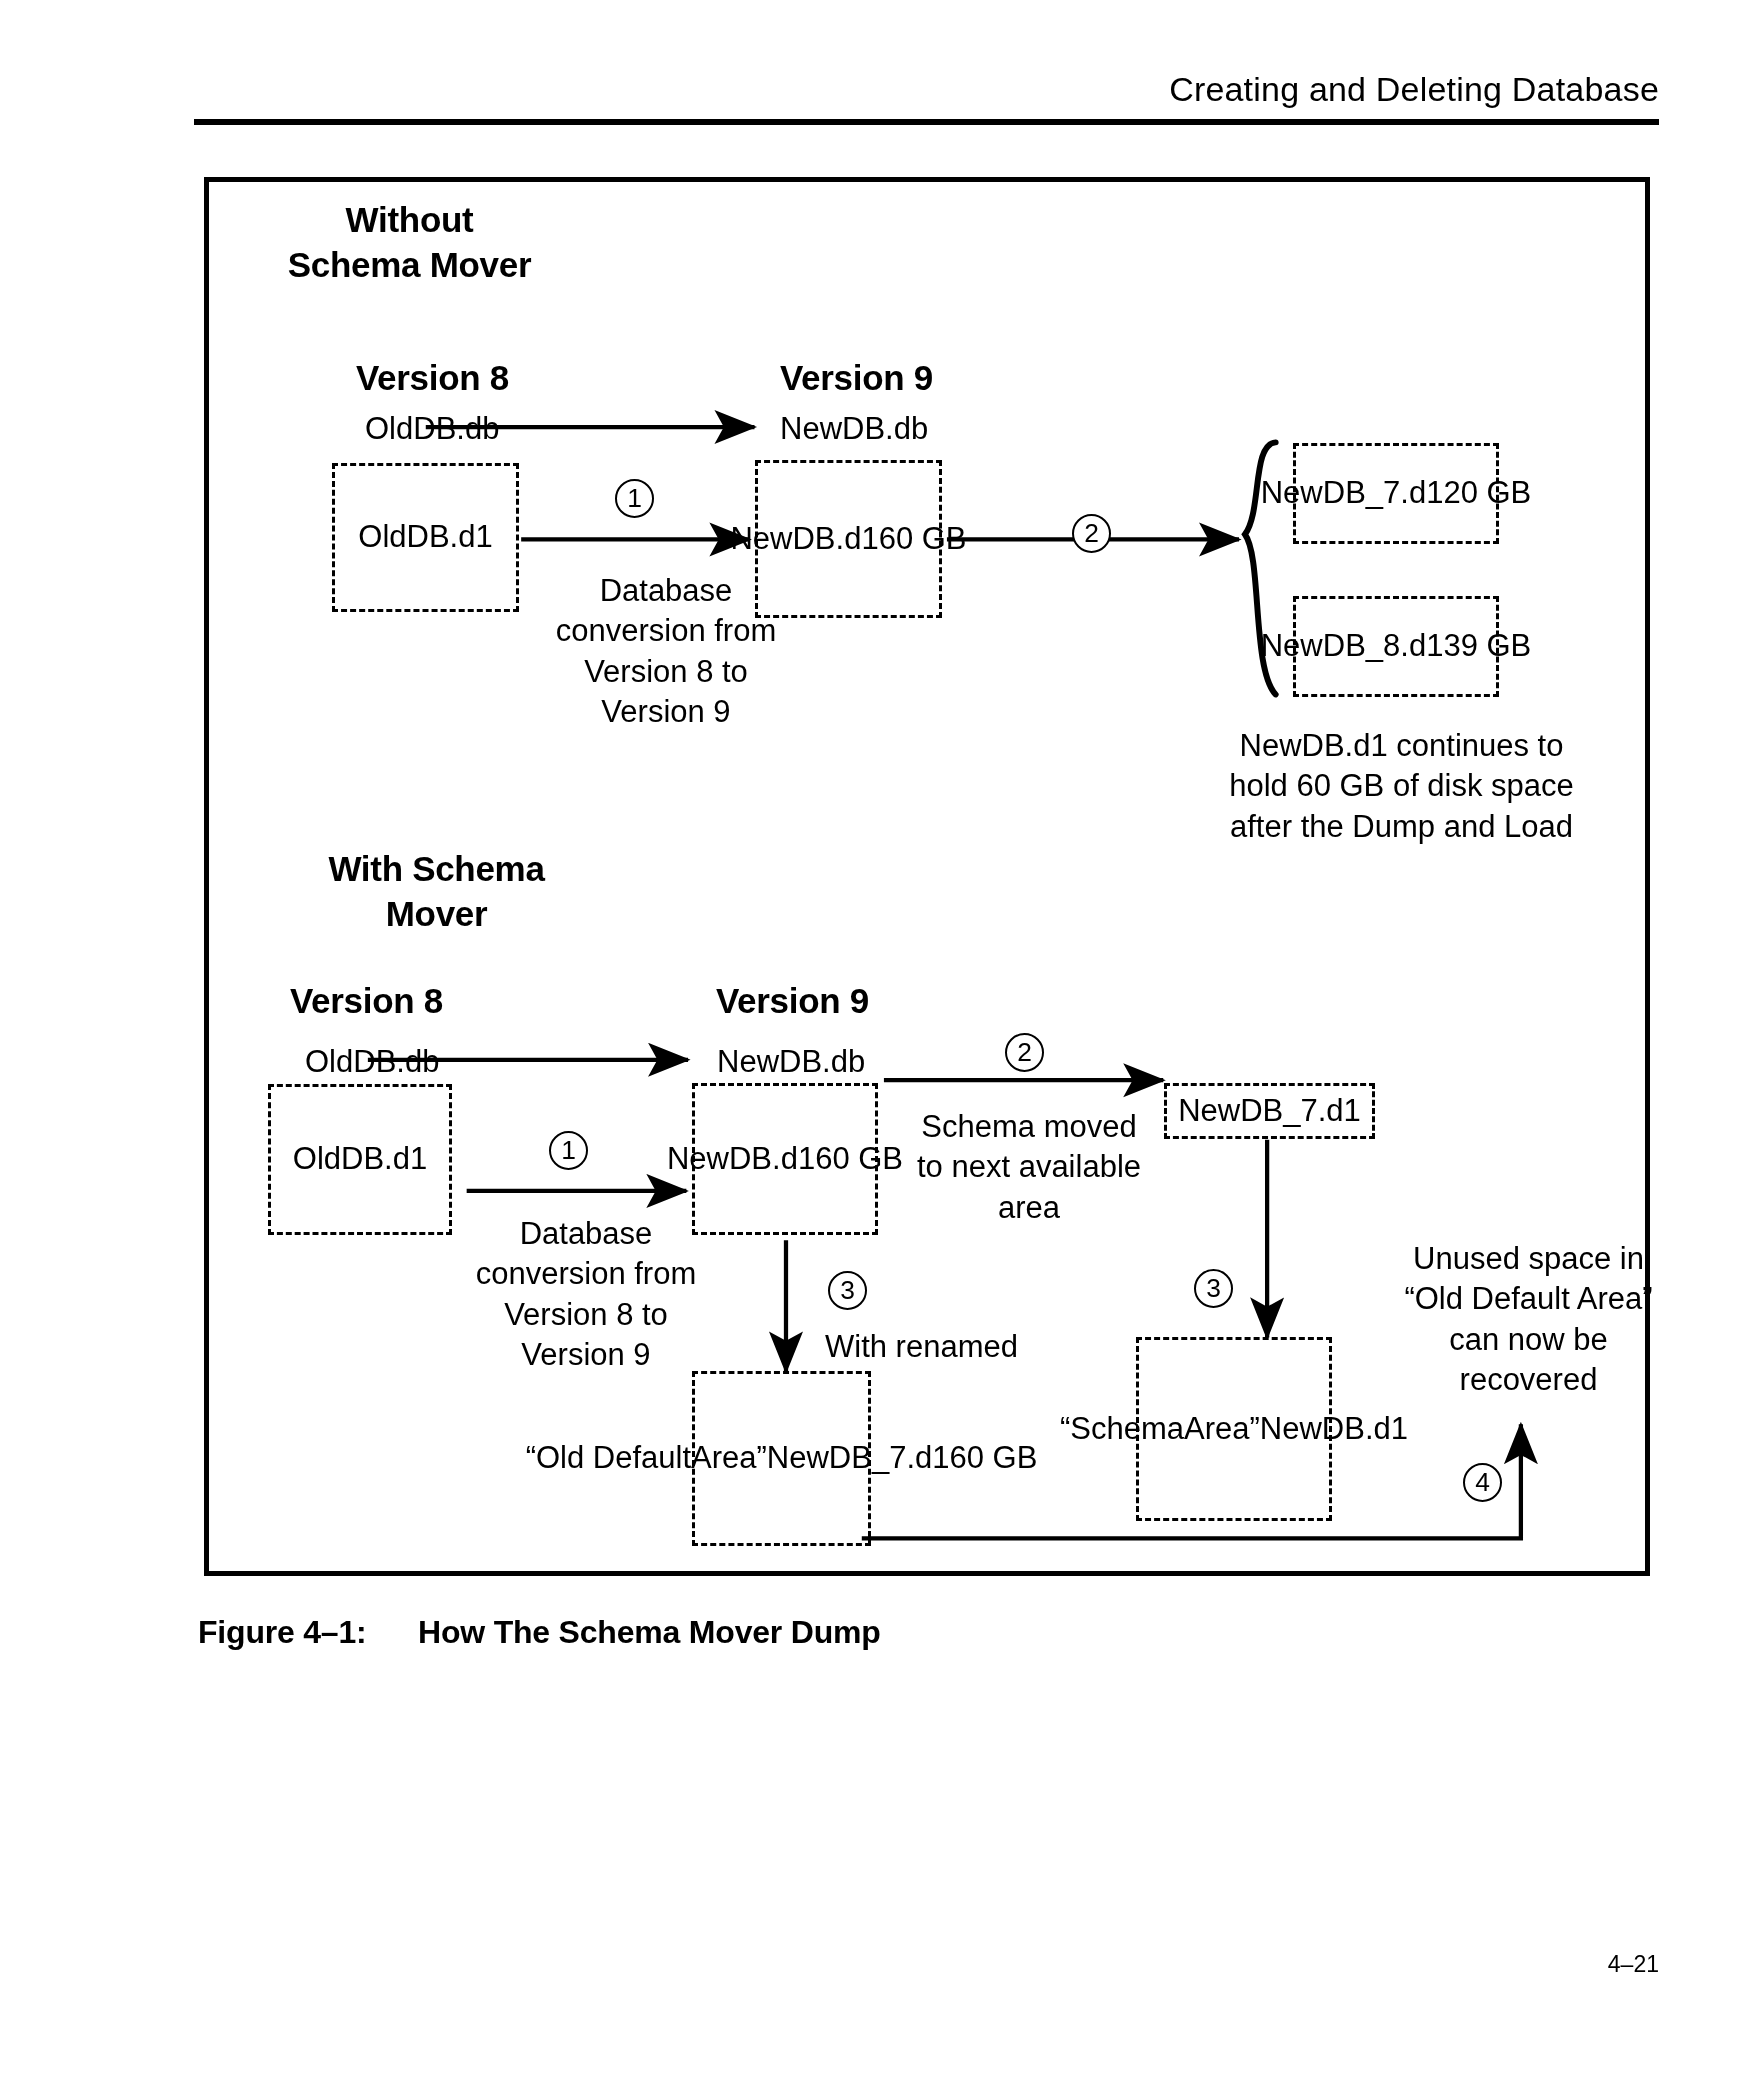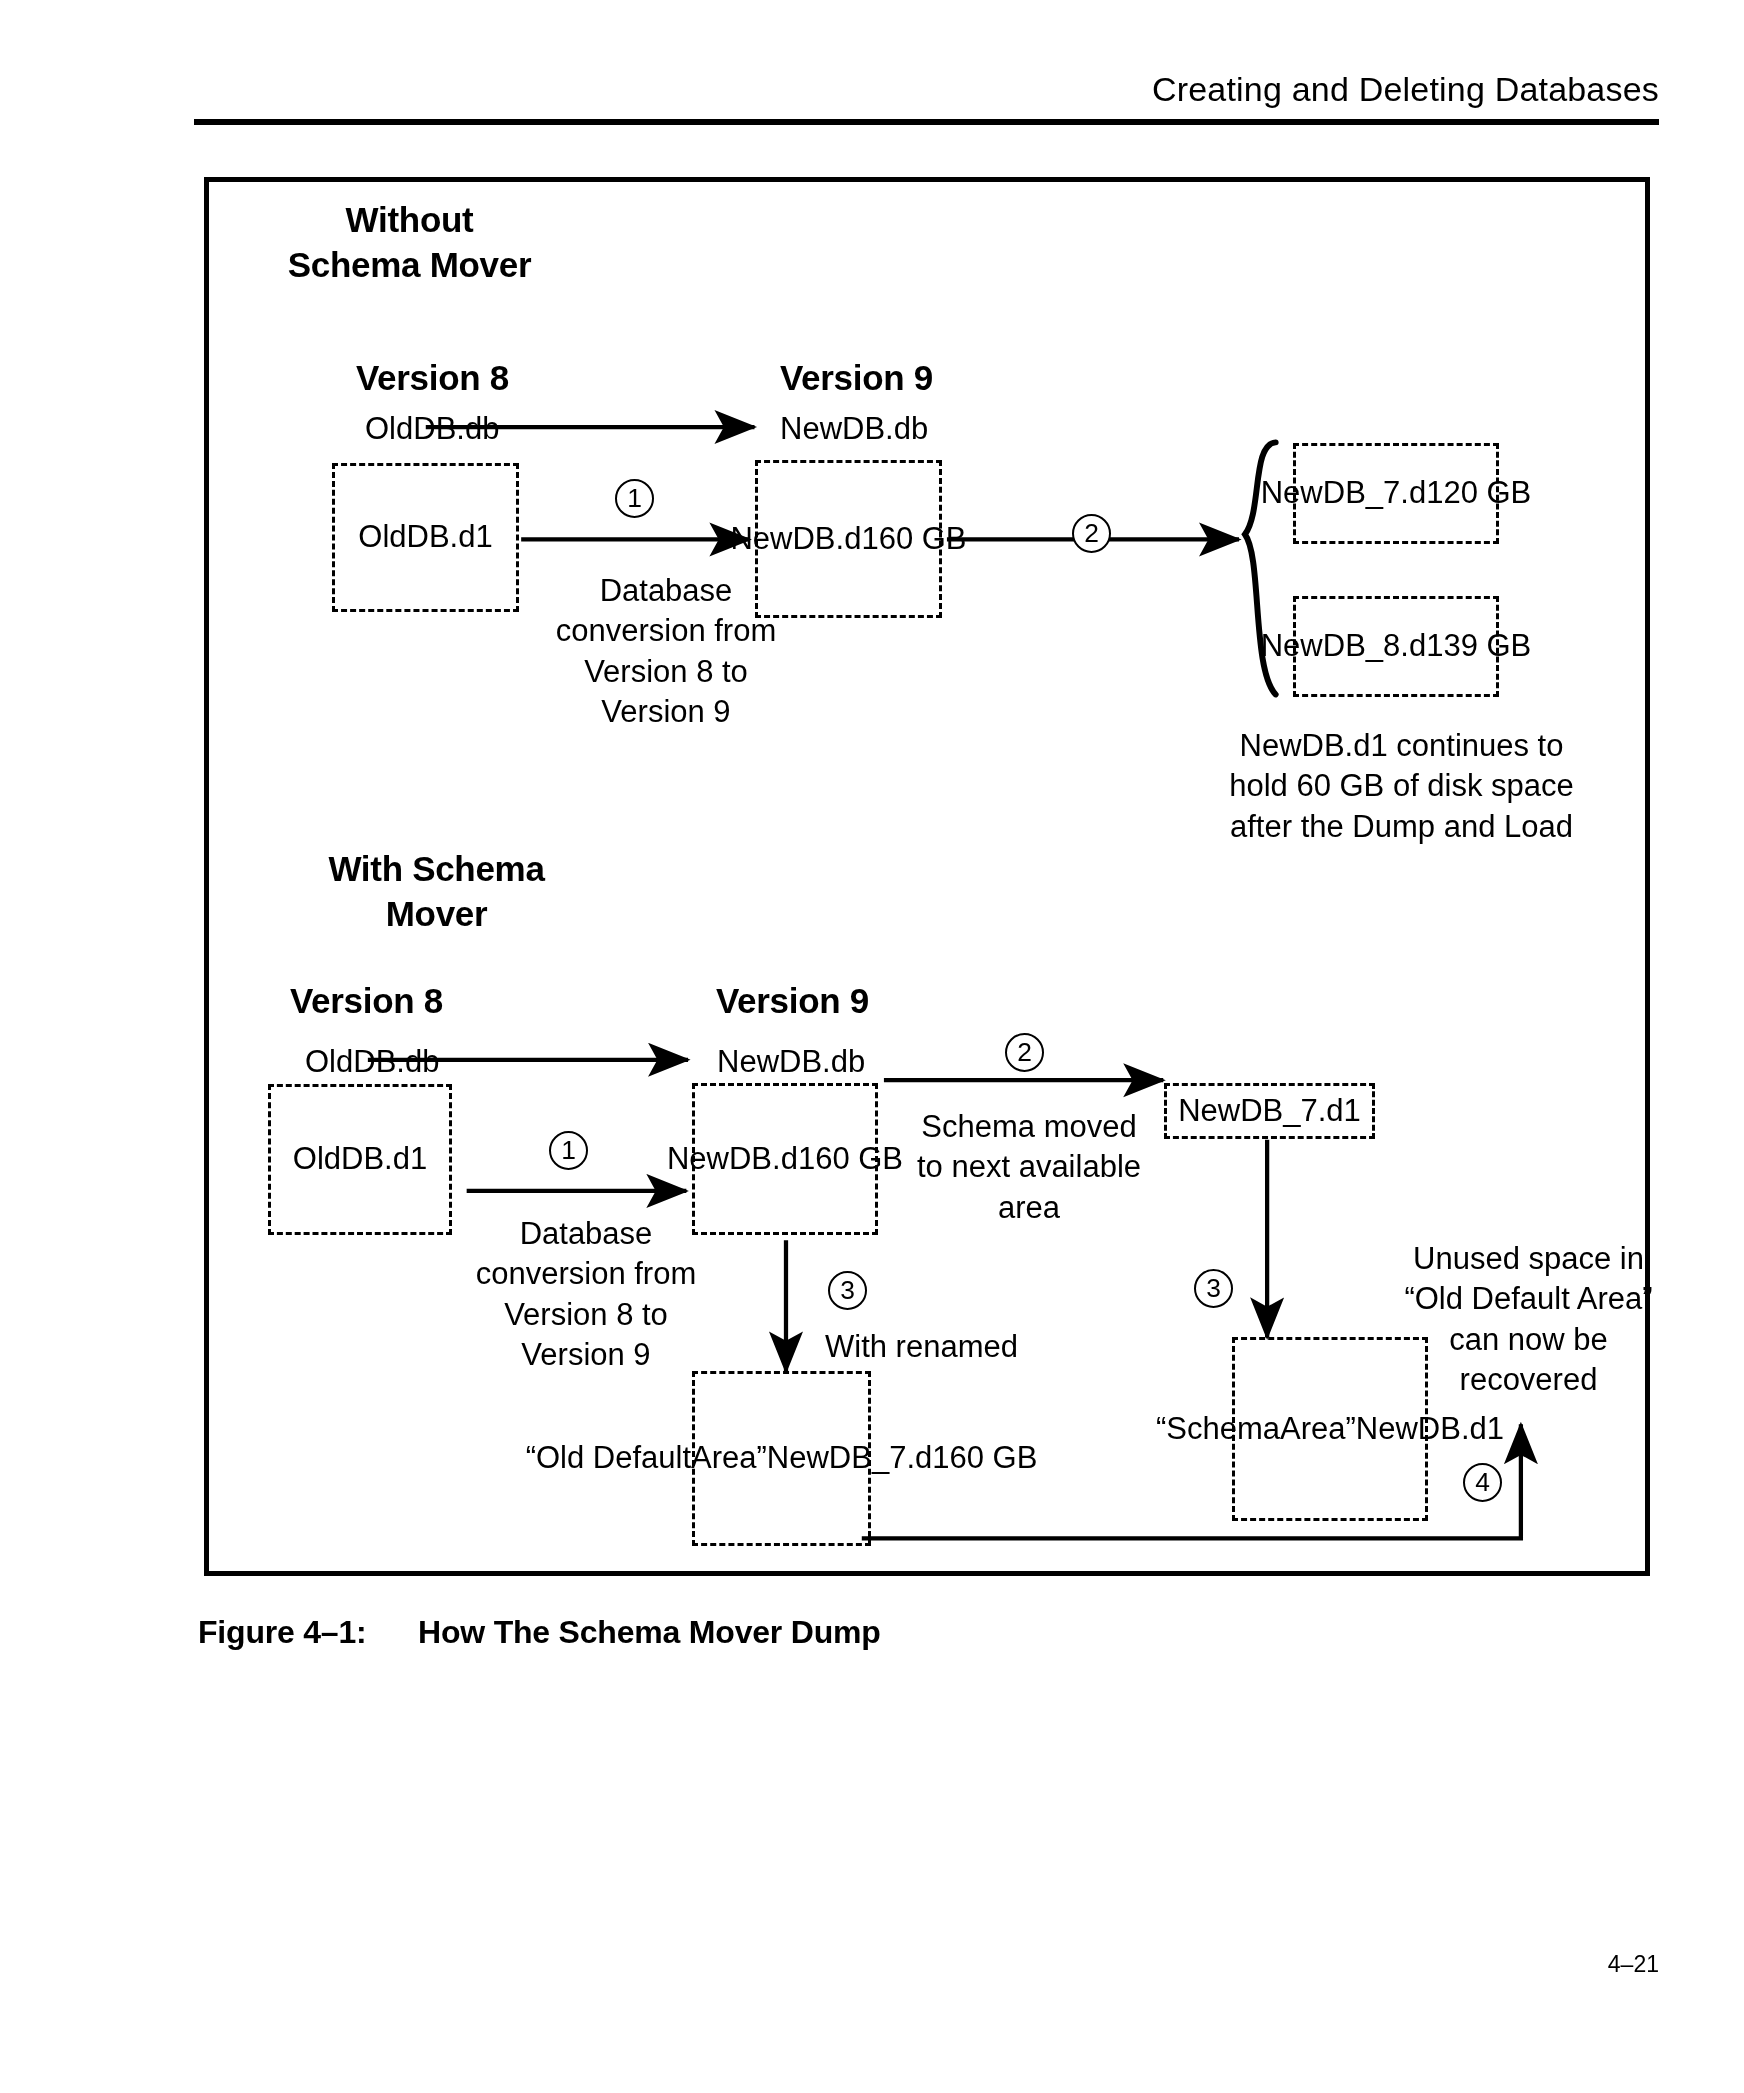--- a/index.html
+++ b/index.html
@@ -58,21 +58,21 @@
                     font-size:32px; font-weight:bold; letter-spacing:-0.2px; }
   #figure-caption .cap-label { display:inline-block; width:220px; }
   #folio { position:absolute; right:85px; top:1951px;
            font-size:23px; text-align:right; }
 </style>
 </head>
 <body>
 
 <div class="page">
 
-  <div id="running-head">Creating and Deleting Databases</div>
+  <div id="running-head">Creating and Deleting Database</div>
   <div id="head-rule"></div>
 
   <div id="figure-frame"></div>
 
   <svg id="wires" viewBox="0 0 2048 2458">
     <defs>
       <marker id="ah" markerWidth="12" markerHeight="12" refX="9.4" refY="4" orient="auto" markerUnits="strokeWidth">
         <path d="M0,0 L10,4 L0,8 L2.2,4 Z" fill="#000"></path>
       </marker>
     </defs>
@@ -195,21 +195,21 @@
   <div class="step" style="left:1194px; top:1269px;">3</div>
 
   <div class="dbox" style="left:692px; top:1371px; width:179px; height:175px;">
     <span class="ln">“Old Default</span>
     <span class="ln">Area”</span>
     <span class="gap-sm"></span>
     <span class="ln">NewDB_7.d1</span>
     <span class="ln">60 GB</span>
   </div>
 
-  <div class="dbox" style="left:1232px; top:1337px; width:196px; height:184px;justify-content:center;">
+  <div class="dbox" style="left:1136px; top:1337px; width:196px; height:184px;justify-content:center;">
     <span class="ln">“Schema</span>
     <span class="ln">Area”</span>
     <span class="gap"></span>
     <span class="ln">NewDB.d1</span>
   </div>
 
   <div class="tc" style="left:1388px; top:1239px; width:281px;">
     <div>Unused space in</div>
     <div>“Old Default Area”</div>
     <div>can now be</div>

